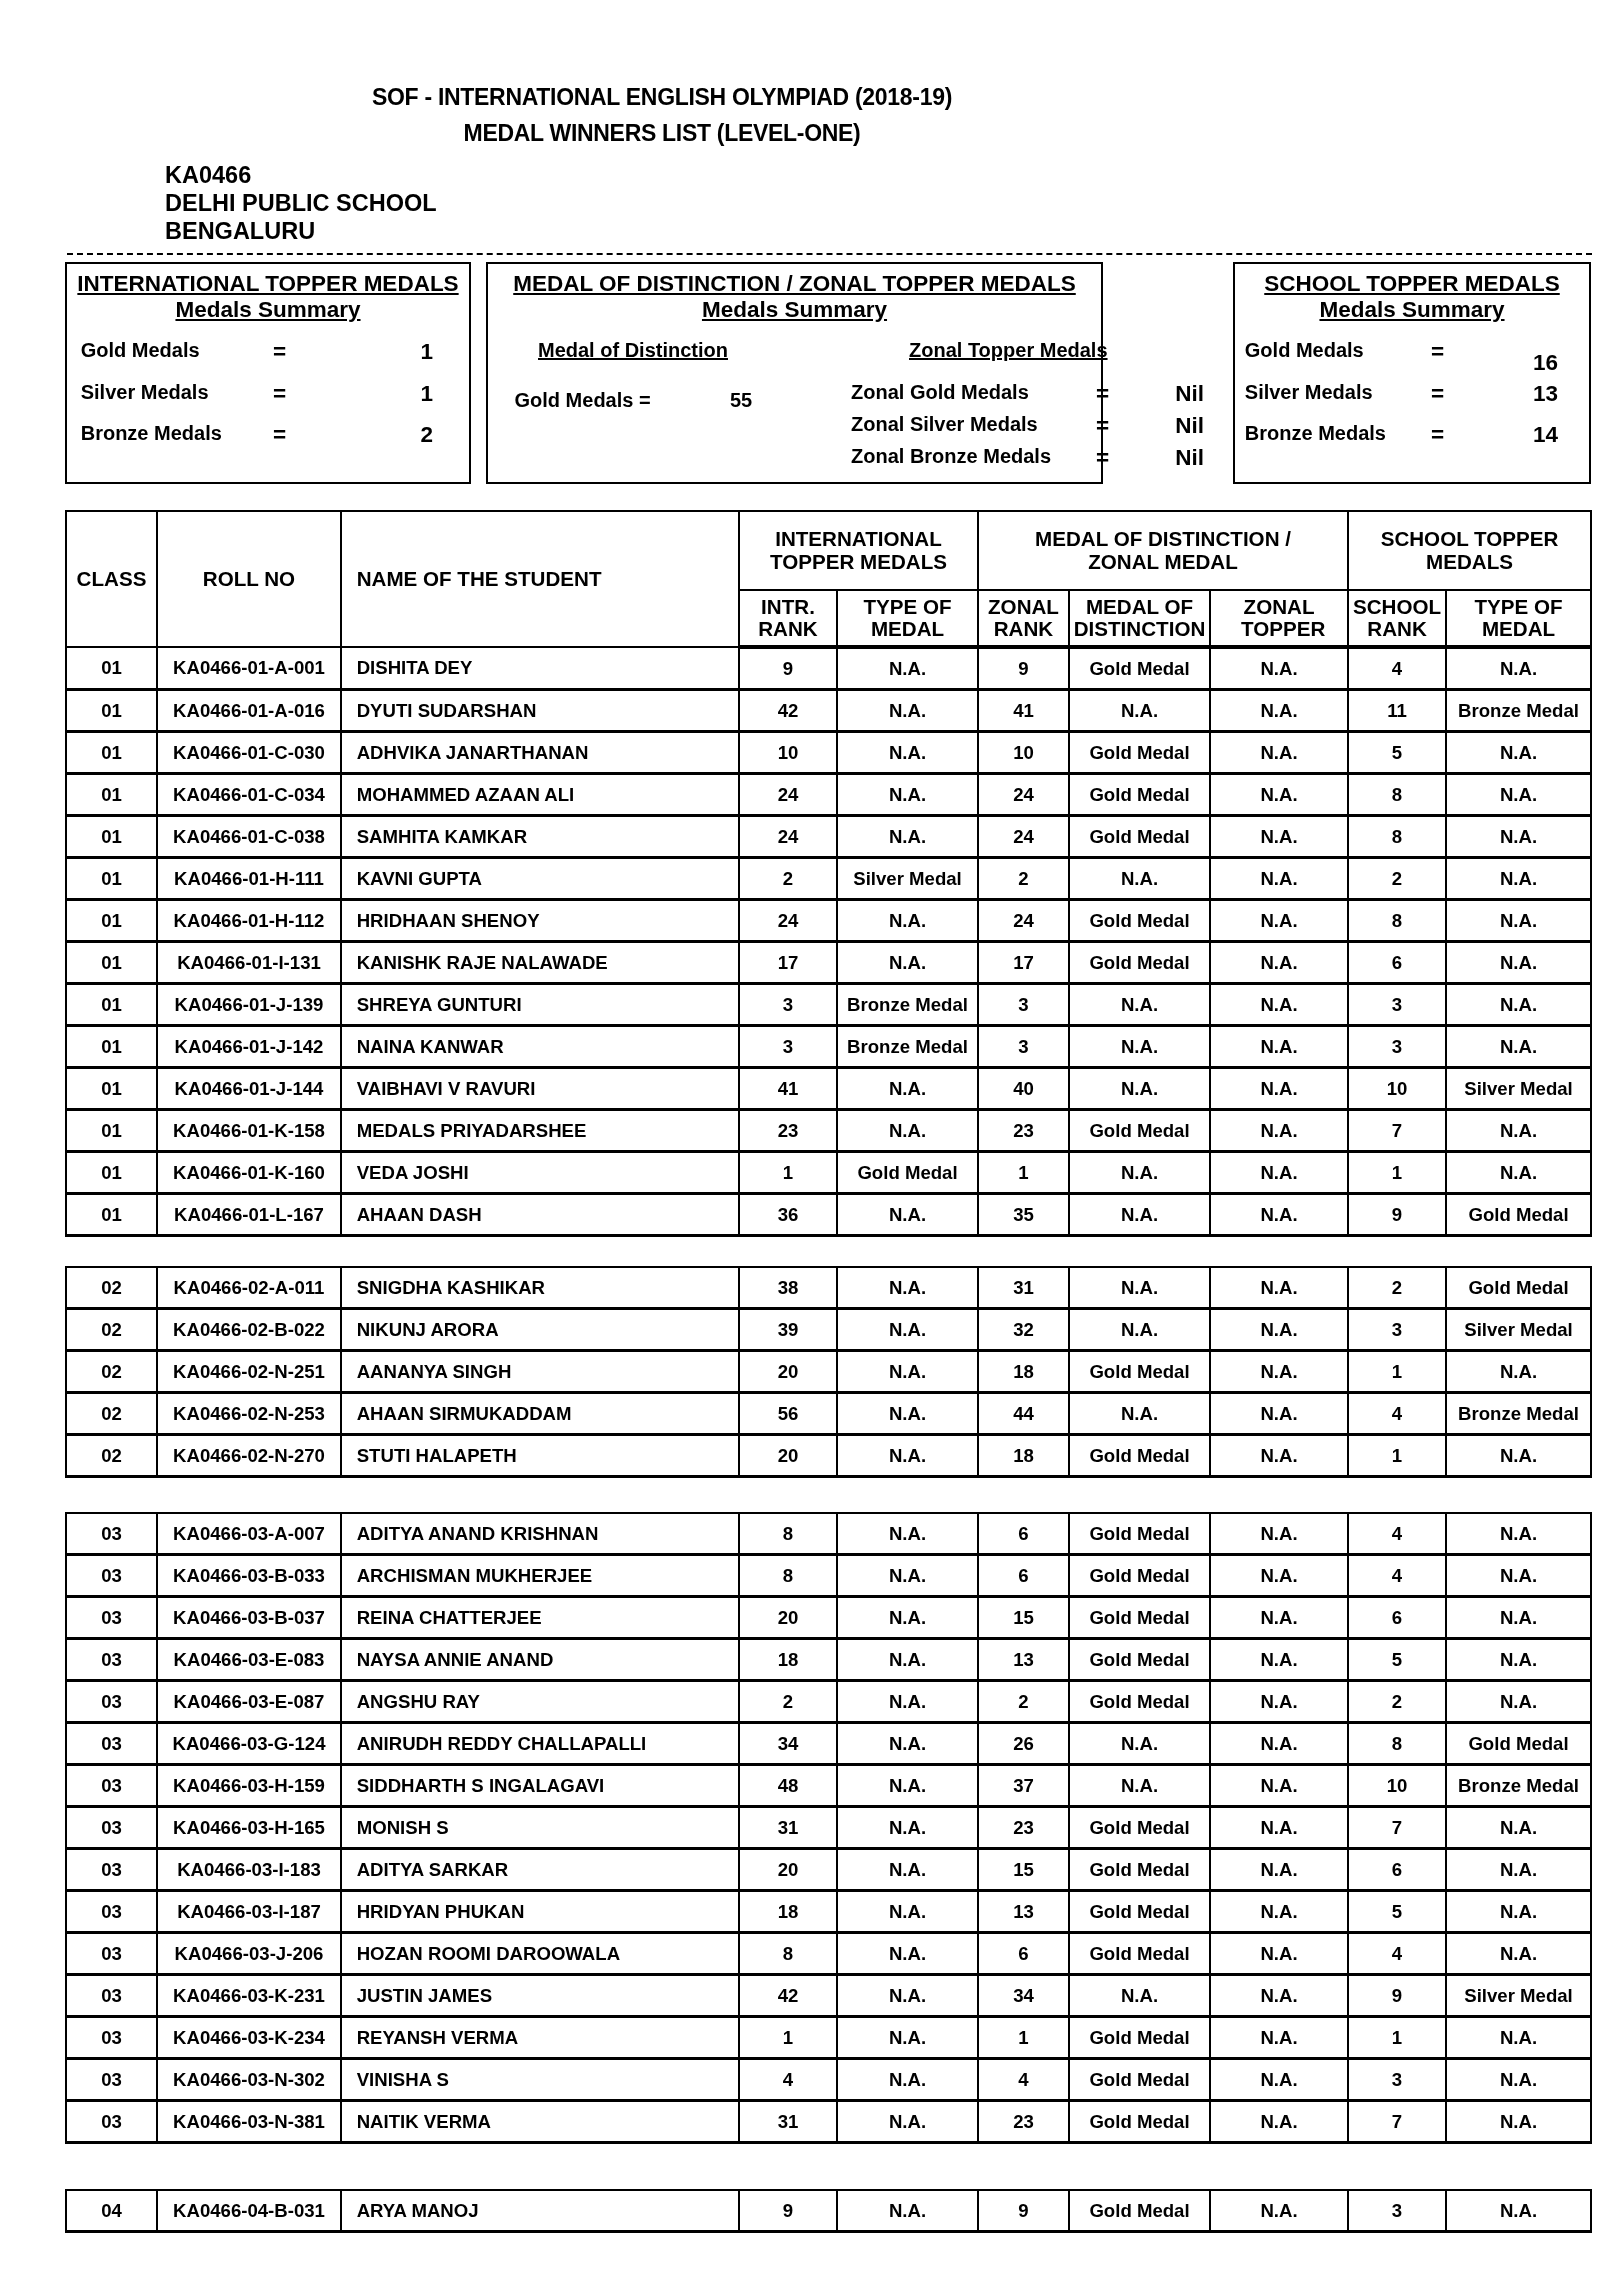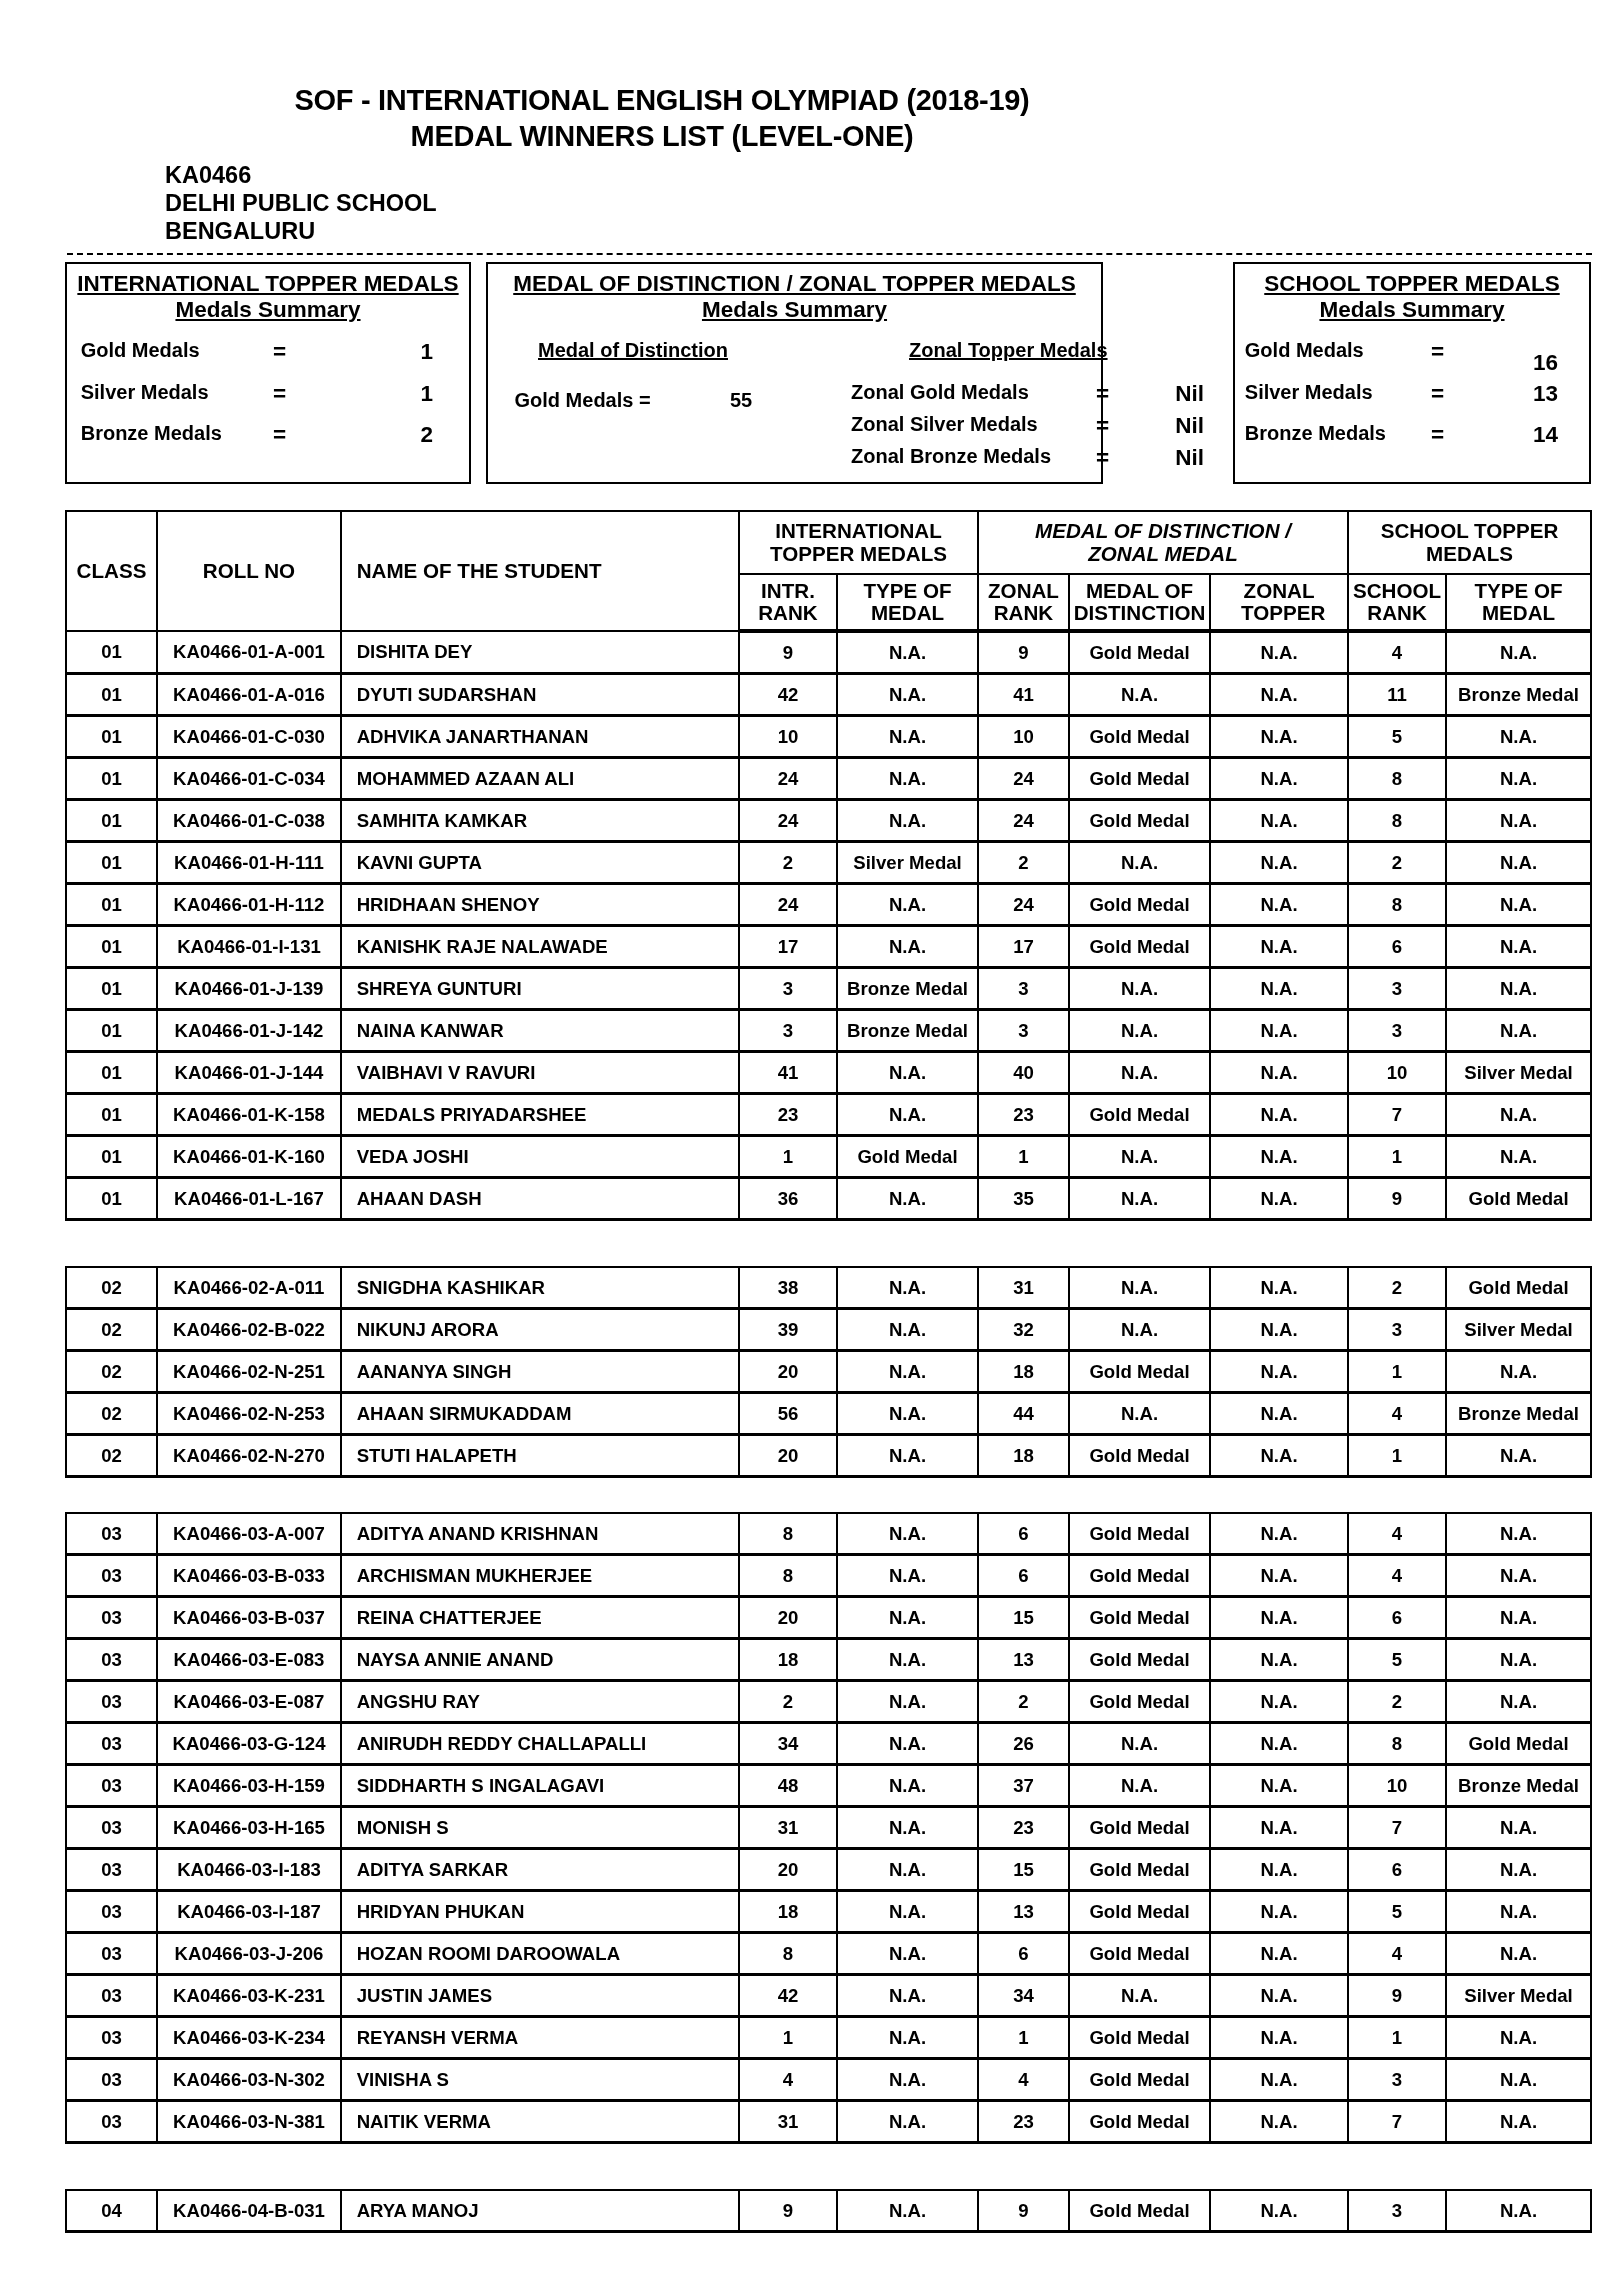--- a/index.html
+++ b/index.html
@@ -2,21 +2,21 @@
 <html><head>
 <meta charset="utf-8">
 <style>
   html, body { margin: 0; padding: 0; background: #ffffff; }
   body {
     width: 1621px; height: 2293px; position: relative; overflow: hidden;
     font-family: "Liberation Sans", "DejaVu Sans", sans-serif; color: #000;
   }
   .title {
     position: absolute; left: 0; width: 1324px; text-align: center;
-    font-weight: bold; font-size: 29px; letter-spacing: -0.3px;
+    font-weight: bold; font-size: 23px; letter-spacing: -0.3px;
   }
   #t1 { top: 84px; }
   #t2 { top: 120px; }
   .school {
     position: absolute; left: 165px; font-weight: bold; font-size: 23.5px;
   }
   #s1 { top: 162px; }
   #s2 { top: 190px; }
   #s3 { top: 218px; }
   .dash {
@@ -132,21 +132,21 @@
       <col style="width:138px">
     <col style="width:98px">
       <col style="width:145px">
   </colgroup>
   <thead>
     <tr style="height:59px;">
       <th rowspan="2">CLASS</th>
       <th rowspan="2">ROLL NO</th>
       <th rowspan="2" style="text-align:left; padding-left:14.7px;">NAME OF THE STUDENT</th>
       <th colspan="2" style="white-space:normal;">INTERNATIONAL TOPPER MEDALS</th>
-      <th colspan="3" style="white-space:normal; padding:8px 49px;font-style:italic;">MEDAL OF DISTINCTION / ZONAL MEDAL</th>
+      <th colspan="3" style="white-space:normal; padding:16px 49px;">MEDAL OF DISTINCTION / ZONAL MEDAL</th>
       <th colspan="2" style="white-space:normal; padding:0 29px;">SCHOOL TOPPER MEDALS</th>
     </tr>
     <tr style="height:57px;">
       <th style="white-space:normal;">INTR. RANK</th>
       <th style="white-space:normal; padding:0 19.6px;">TYPE OF MEDAL</th>
       <th style="white-space:normal;">ZONAL RANK</th>
       <th style="white-space:normal;">MEDAL OF DISTINCTION</th>
       <th style="white-space:normal; padding:0 30px;">ZONAL TOPPER</th>
       <th style="white-space:normal;">SCHOOL RANK</th>
       <th style="white-space:normal; padding:0 19.6px;">TYPE OF MEDAL</th>

